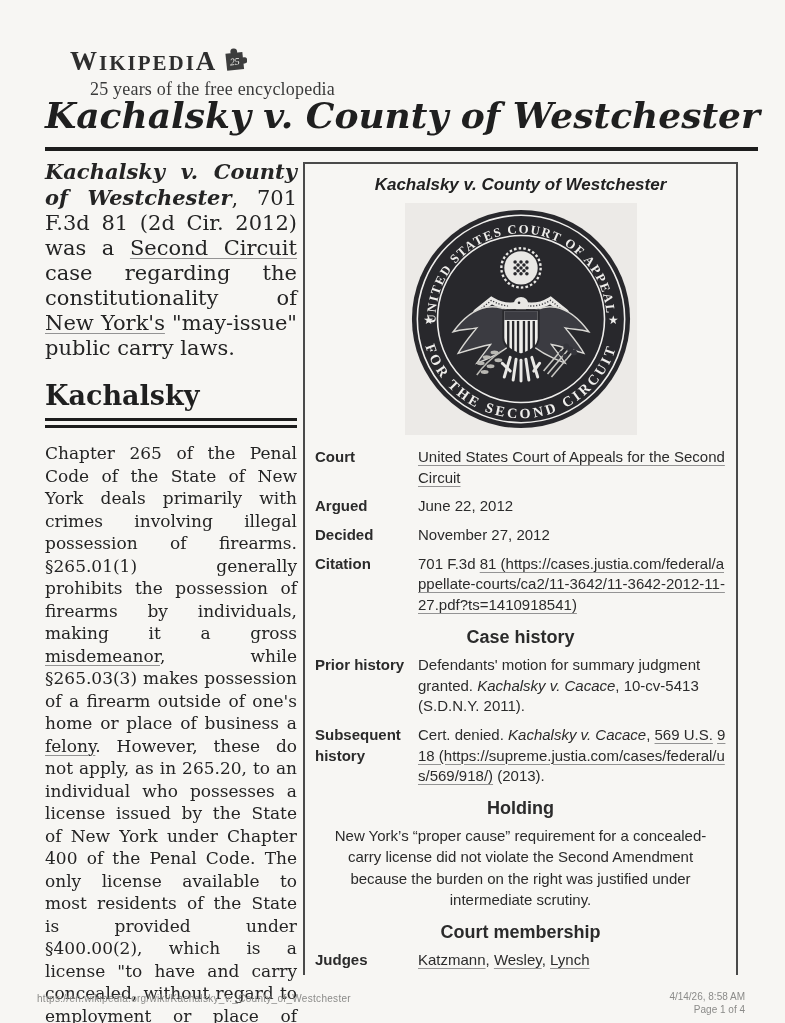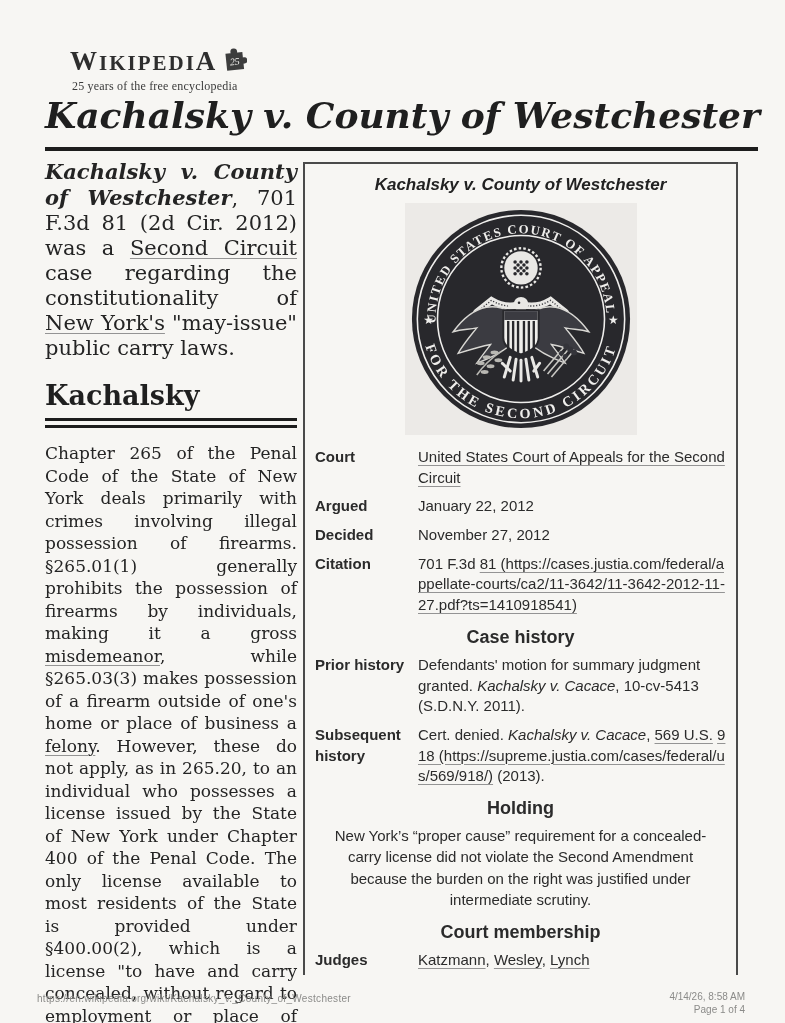--- a/index.html
+++ b/index.html
@@ -15,22 +15,22 @@
   }
   .scan-edge{position:absolute;left:0;top:300;width:3px;height:470;
     background:linear-gradient(180deg,rgba(90,90,90,0) 0%,rgba(90,90,90,.55) 20%,rgba(90,90,90,.35) 70%,rgba(90,90,90,0) 100%);}
   
   .logo{position:absolute;left:70px;top:48px;}
   .logo-row{display:flex;align-items:flex-start;gap:4px;}
   .logo-word{font-family:"Liberation Serif",serif;font-weight:600;font-size:27px;
     letter-spacing:2px;color:#2e2e2e;line-height:1;}
   .logo-word .mid{font-size:21px;}
   .puzzle{margin-top:-2px;}
-  .tagline{font-family:"Liberation Serif",serif;font-size:12px;color:#3a3a3a;
-    margin-top:4px;margin-left:2px;letter-spacing:.2px;}
+  .tagline{font-family:"Liberation Serif",serif;font-size:18px;color:#3a3a3a;
+    margin-top:4px;margin-left:20px;letter-spacing:.2px;}
   
   h1{position:absolute;left:45px;top:94px;margin:0;width:715px;
     font-family:"DejaVu Serif",serif;font-style:italic;font-weight:bold;
     font-size:36px;letter-spacing:0;color:#1f1f1f;white-space:nowrap;}
   .title-rule{position:absolute;left:45px;top:147px;width:713px;height:4px;background:var(--rule);}
   
   .left-col{position:absolute;left:45px;top:159px;width:252px;}
   .left-col p{margin:0;text-align:justify;color:#242424;}
   p.intro{font-size:21px;line-height:25px;}
   p.bodytext{font-size:17px;line-height:22.5px;margin-top:14px;}
@@ -197,21 +197,21 @@
       </svg>
     </div>
 
     <div class="ib-rows">
         <div class="ib-row">
           <div class="ib-label">Court</div>
           <div class="ib-value"><span class="link">United States Court of Appeals for the Second Circuit</span></div>
         </div>
         <div class="ib-row">
           <div class="ib-label">Argued</div>
-          <div class="ib-value"><span>January 22, 2012</span></div>
+          <div class="ib-value"><span>June 22, 2012</span></div>
         </div>
         <div class="ib-row">
           <div class="ib-label">Decided</div>
           <div class="ib-value"><span>November 27, 2012</span></div>
         </div>
         <div class="ib-row">
           <div class="ib-label">Citation</div>
           <div class="ib-value"><span>701 F.3d </span><span class="link break">81 (https://cases.justia.com/federal/appellate-courts/ca2/11-3642/11-3642-2012-11-27.pdf?ts=1410918541)</span></div>
         </div>
         <div class="ib-section">Case history</div>

